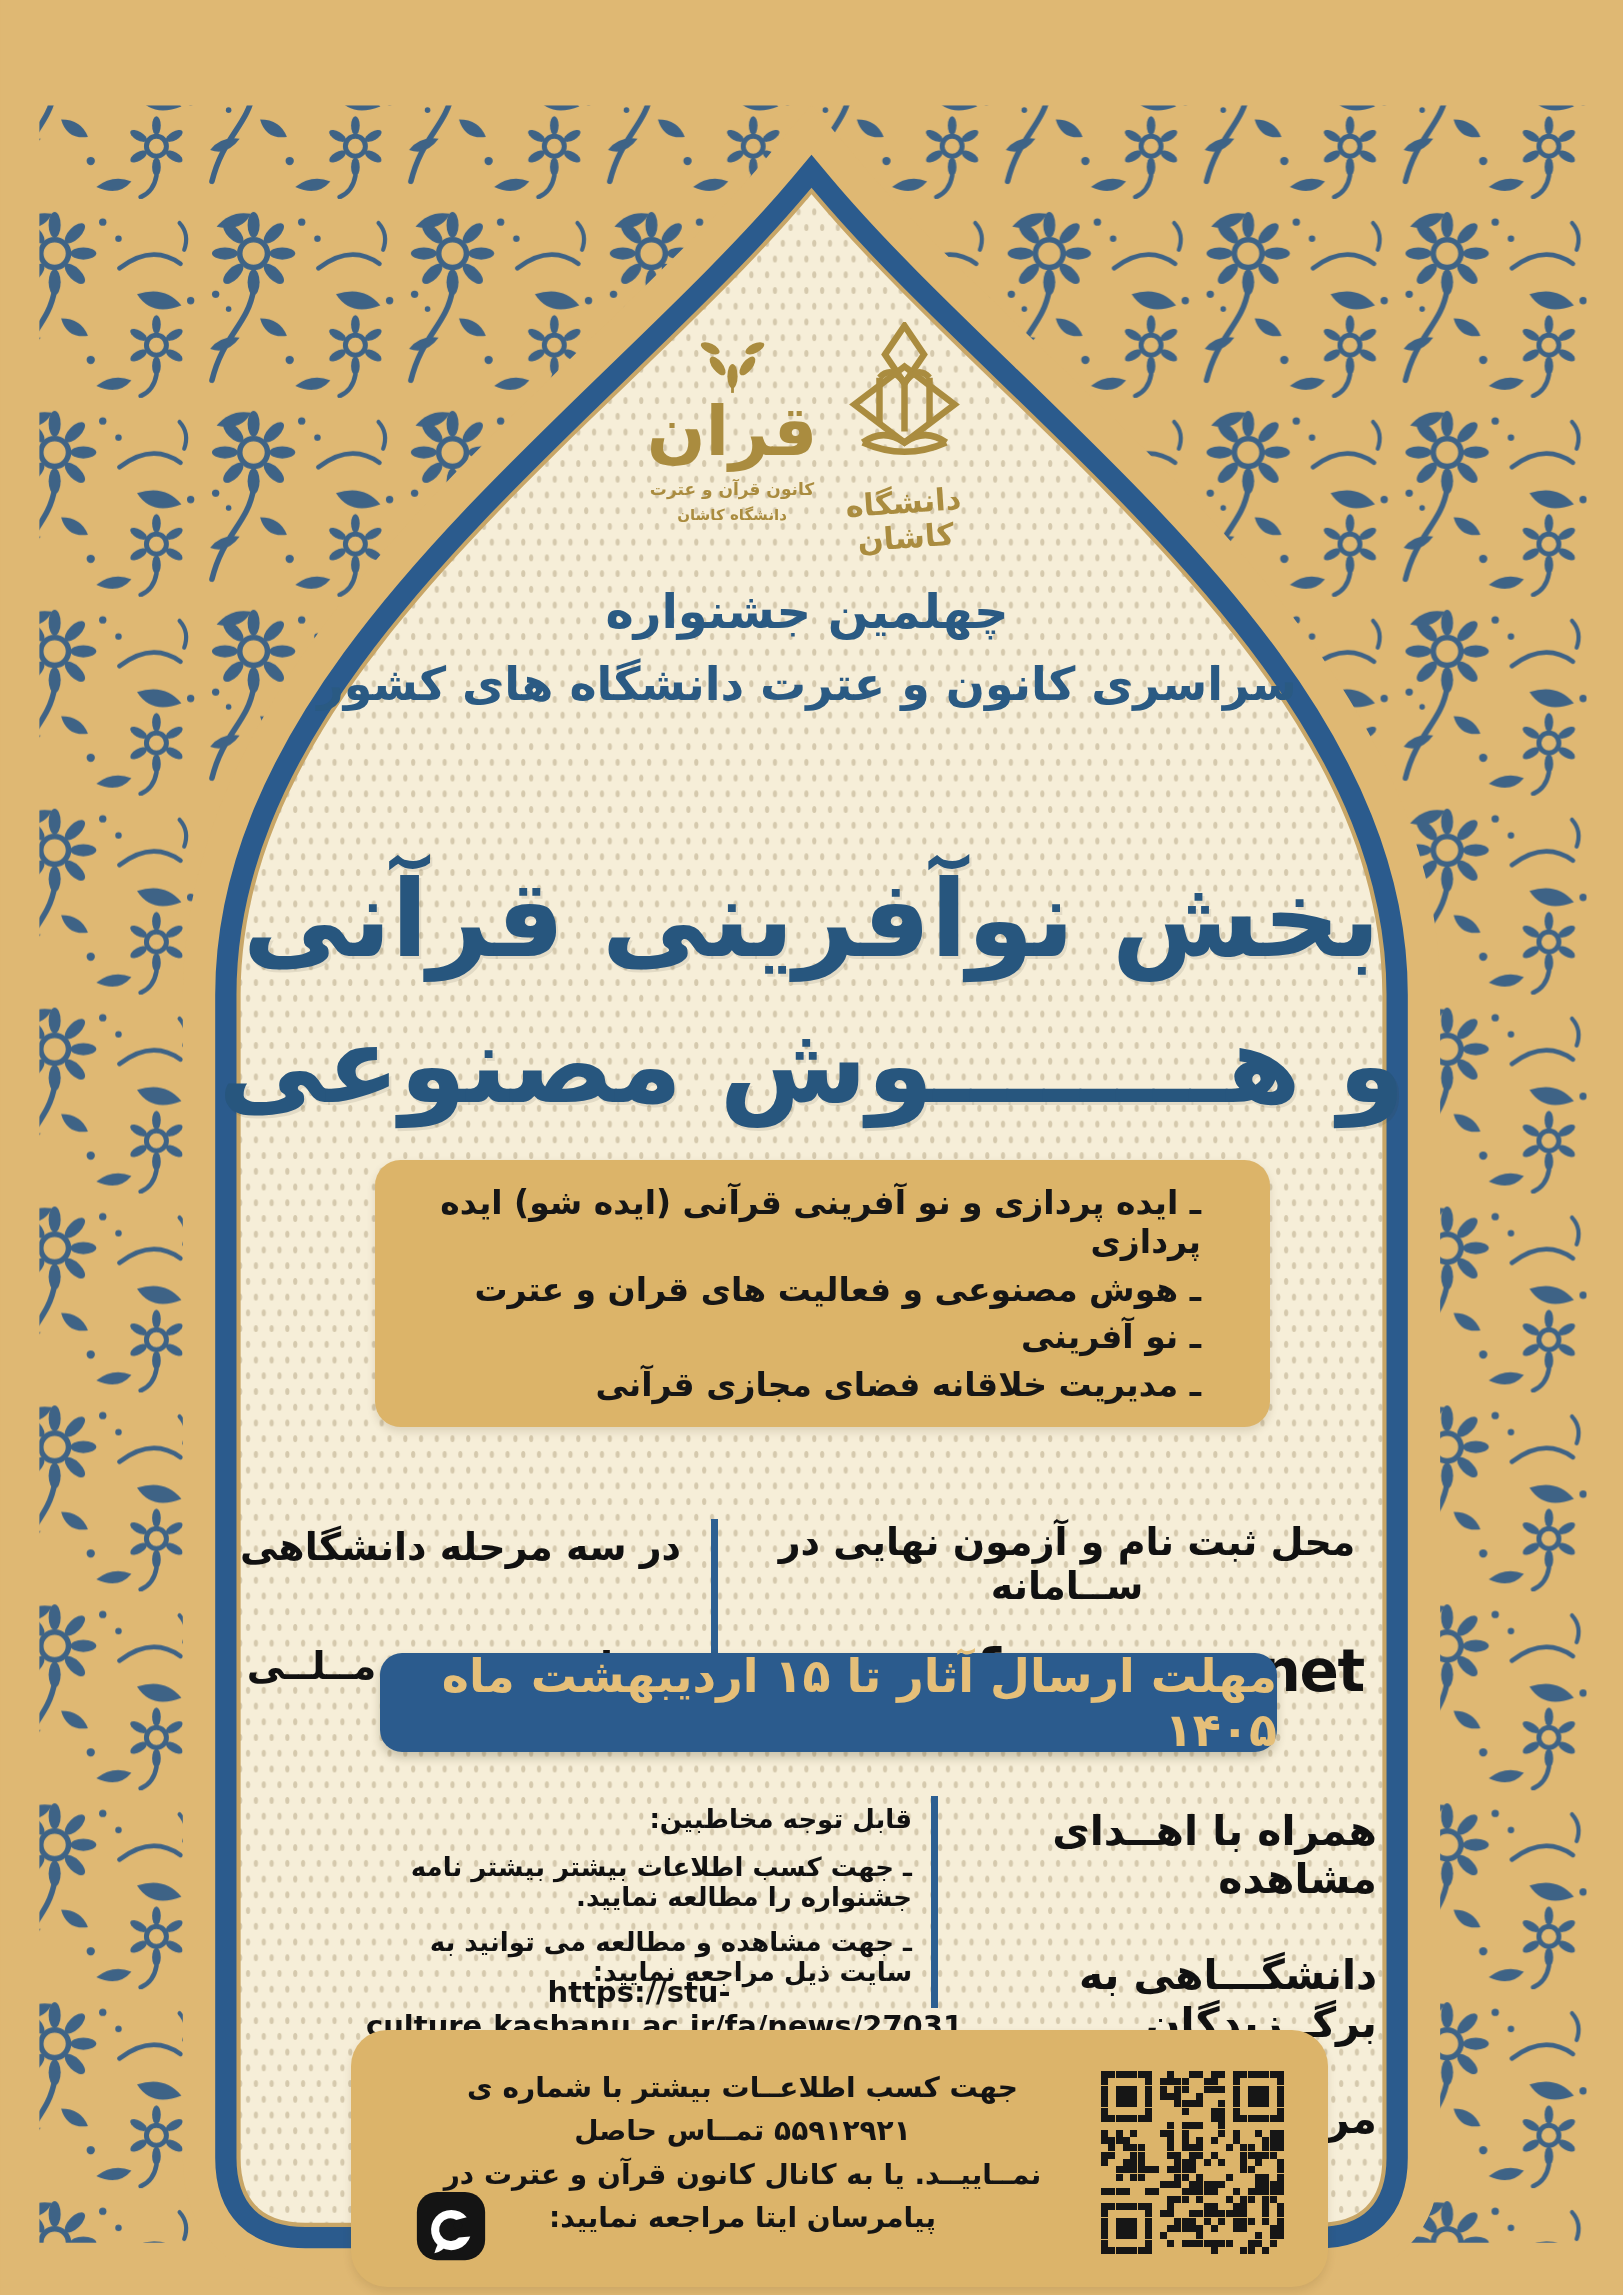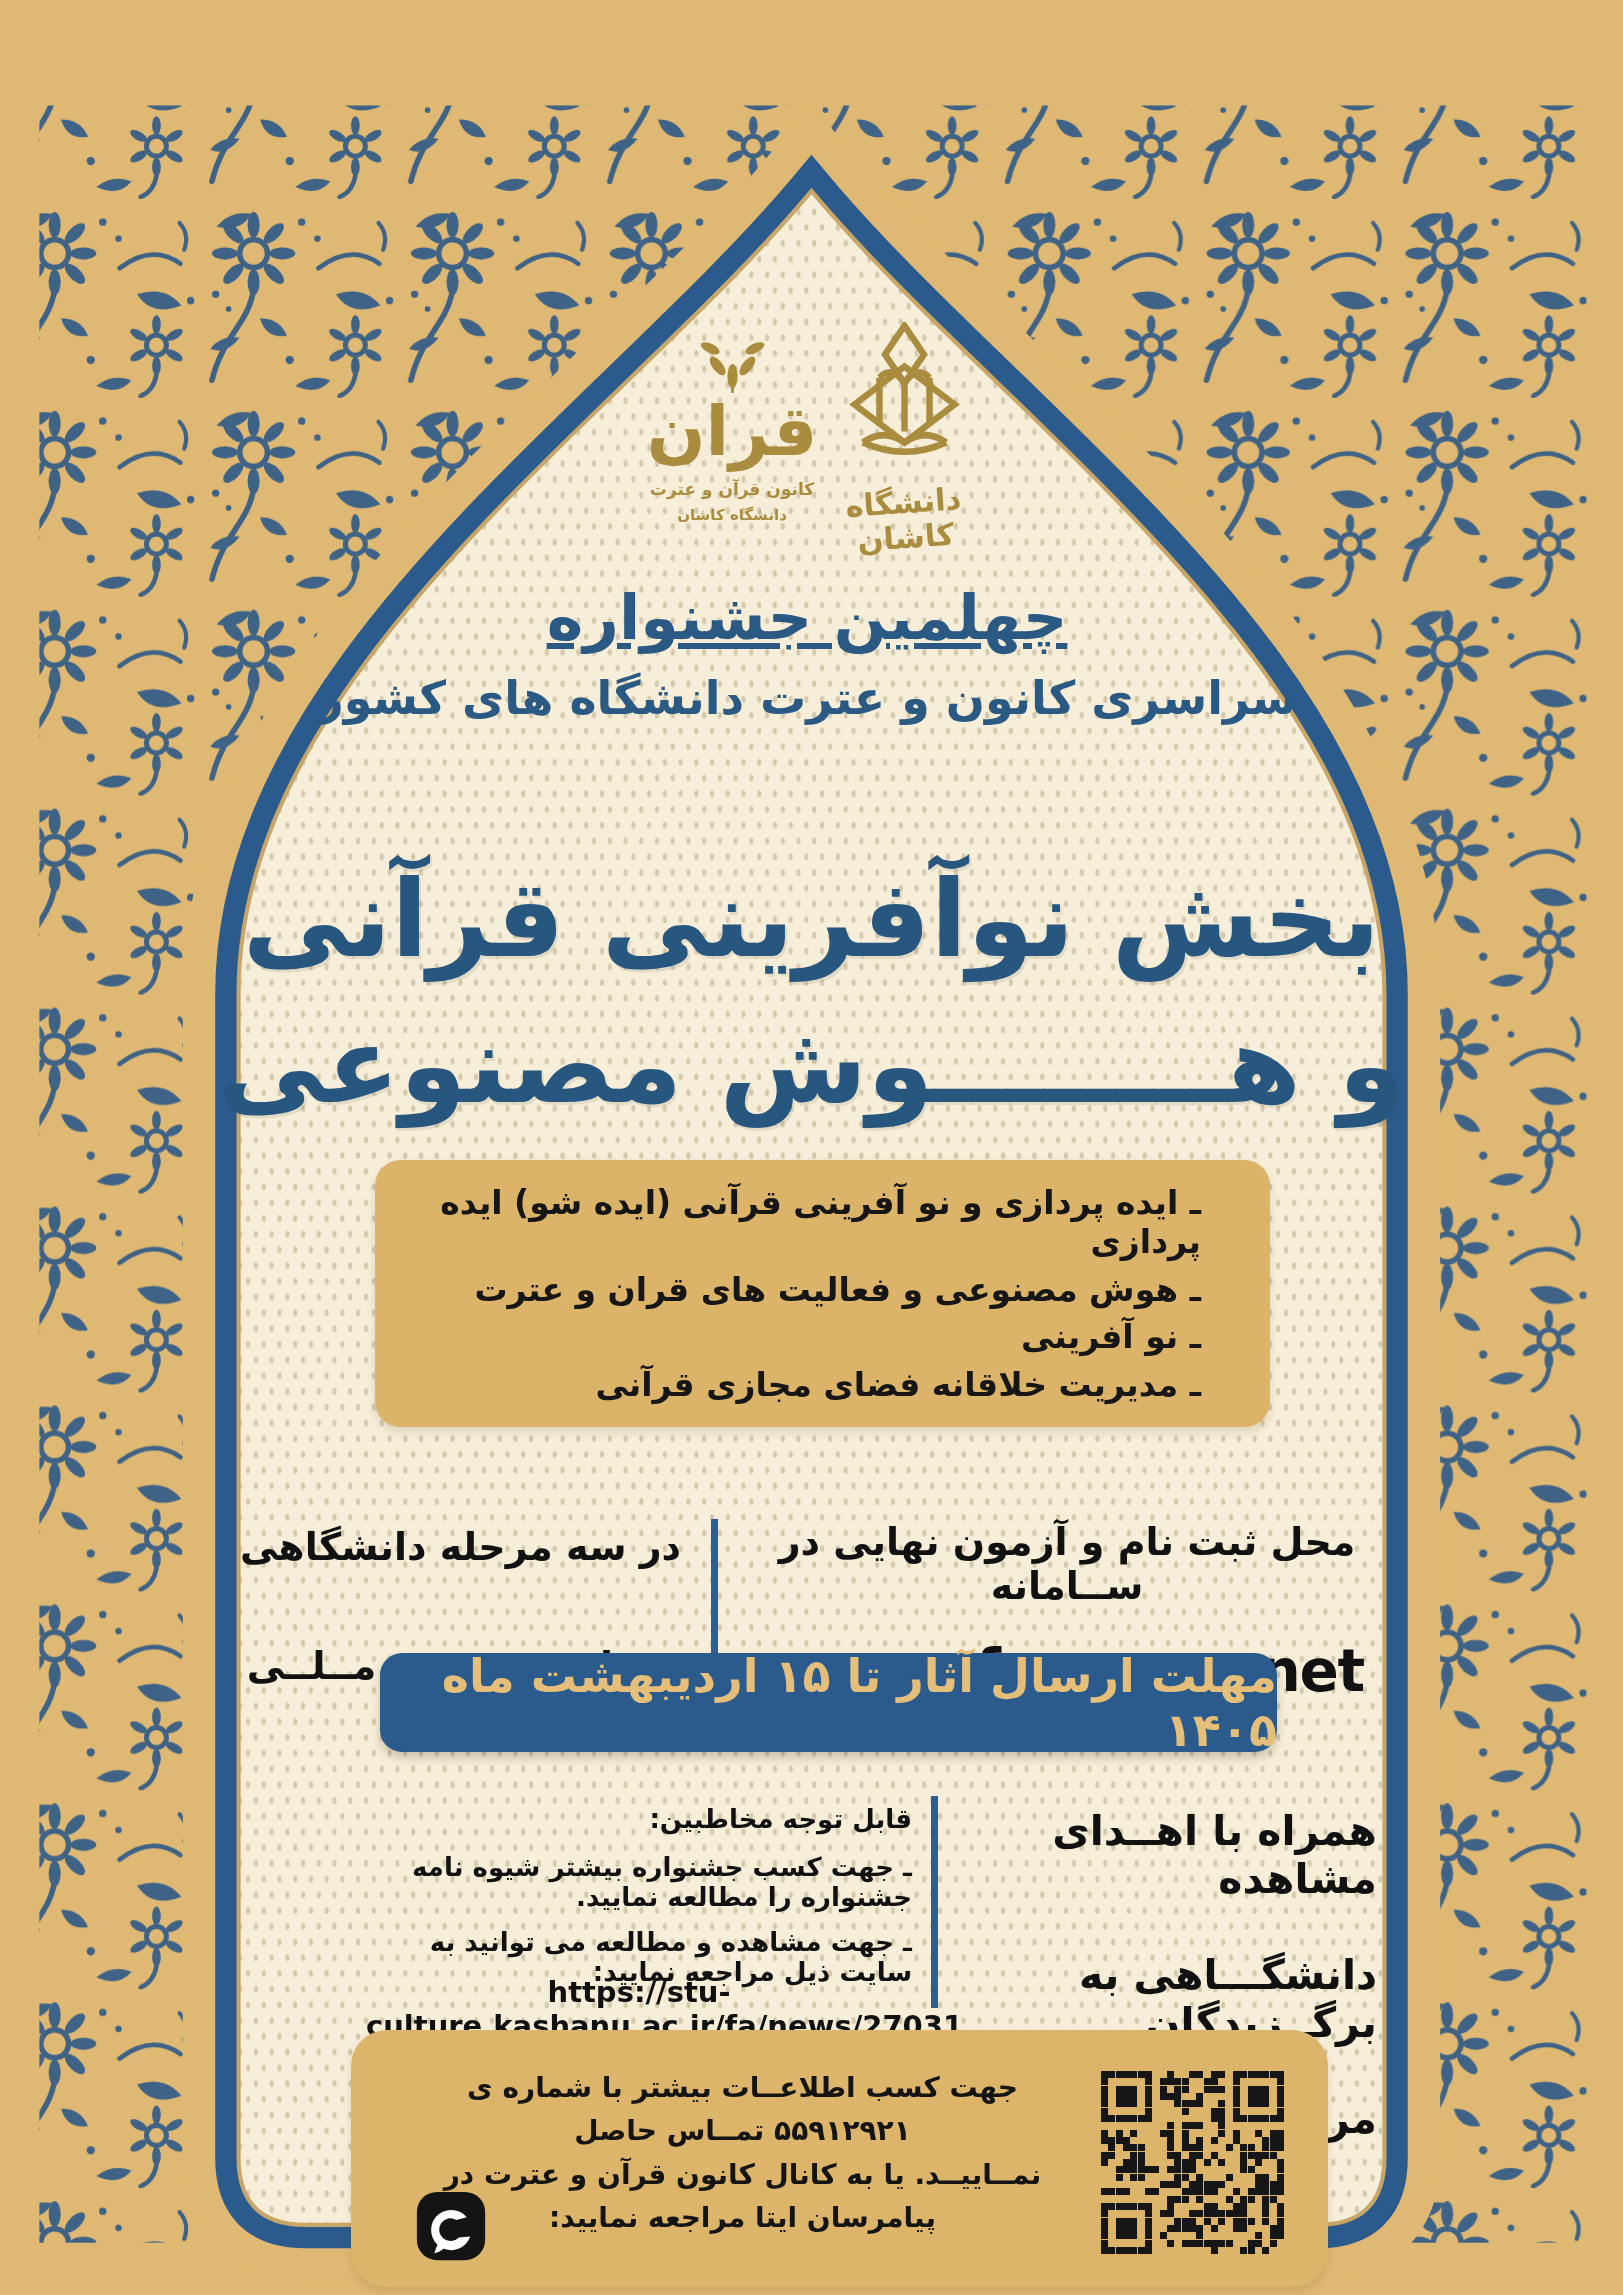--- a/index.html
+++ b/index.html
@@ -12,21 +12,21 @@
   
   .logo-thaghalain{left:643px;top:337px;width:178px;text-align:center;color:#aa8c3f;}
   .logo-thaghalain .big{font-size:69px;font-weight:bold;line-height:1.05;letter-spacing:0.9px;}
   .logo-thaghalain .sub1{font-size:17px;font-weight:bold;margin-top:12px;}
   .logo-thaghalain .sub2{font-size:15px;font-weight:bold;margin-top:6.5px;}
   .logo-kashan{left:833px;top:322px;width:143px;text-align:center;color:#aa8c3f;}
   .logo-kashan .cap{font-size:30.5px;font-weight:bold;margin-top:8.3px;transform:rotate(-4deg);}
 
   
   .header{left:233px;top:587px;width:1148px;text-align:center;color:#2a5a83;font-weight:bold;}
-  .header .h1{font-size:62px;line-height:1.0;text-decoration:underline;}
+  .header .h1{font-size:48px;line-height:1.0;}
   .header .h2{font-size:46px;line-height:1.0;margin-top:26px;}
   .main-title{left:210px;top:866px;width:1203px;text-align:center;color:#27567e;font-weight:bold;
               text-shadow:2.3px 3.2px 0 rgba(60,60,40,0.10);}
   .main-title .t1{font-size:107px;line-height:1.0;}
   .main-title .t2{font-size:107px;line-height:1.0;margin-top:39px;}
 
   
   .topics{left:375px;top:1160px;width:895px;height:267px;background:#dcb469;border-radius:25.4px;
           box-shadow:0 4.6px 8.3px rgba(80,60,20,.14);
           display:flex;flex-direction:column;justify-content:space-evenly;
@@ -193,21 +193,21 @@
   </div>
 
   <div class="abs notes-right rtl">
     <div>همراه با اهــدای مشاهده</div>
     <div>دانشگـــاهی به برگــزیدگان</div>
     <div>مرحلـــه دانشگـــاهی</div>
   </div>
   <div class="abs notes-divider"></div>
   <div class="abs notes-left rtl">
     <div class="nt">قابل توجه مخاطبین:</div>
-    <div class="ni">ـ جهت کسب جشنواره بیشتر شیوه نامه جشنواره را مطالعه نمایید.</div>
+    <div class="ni">ـ جهت کسب اطلاعات بیشتر بیشتر نامه جشنواره را مطالعه نمایید.</div>
     <div class="ni">ـ جهت مشاهده و مطالعه می توانید به سایت ذیل مراجعه نمایید:</div>
   </div>
   <div class="abs notes-url">https://stu-culture.kashanu.ac.ir/fa/news/27031</div>
 
   <div class="abs contact">
     <div class="contact-text rtl">
       <div>جهت کسب اطلاعــات بیشتر با شماره ی ۵۵۹۱۲۹۲۱ تمــاس حاصل</div>
       <div>نمــاییــد. یا به کانال کانون قرآن و عترت در پیامرسان ایتا مراجعه نمایید:</div>
     </div>
     <div class="qr">

